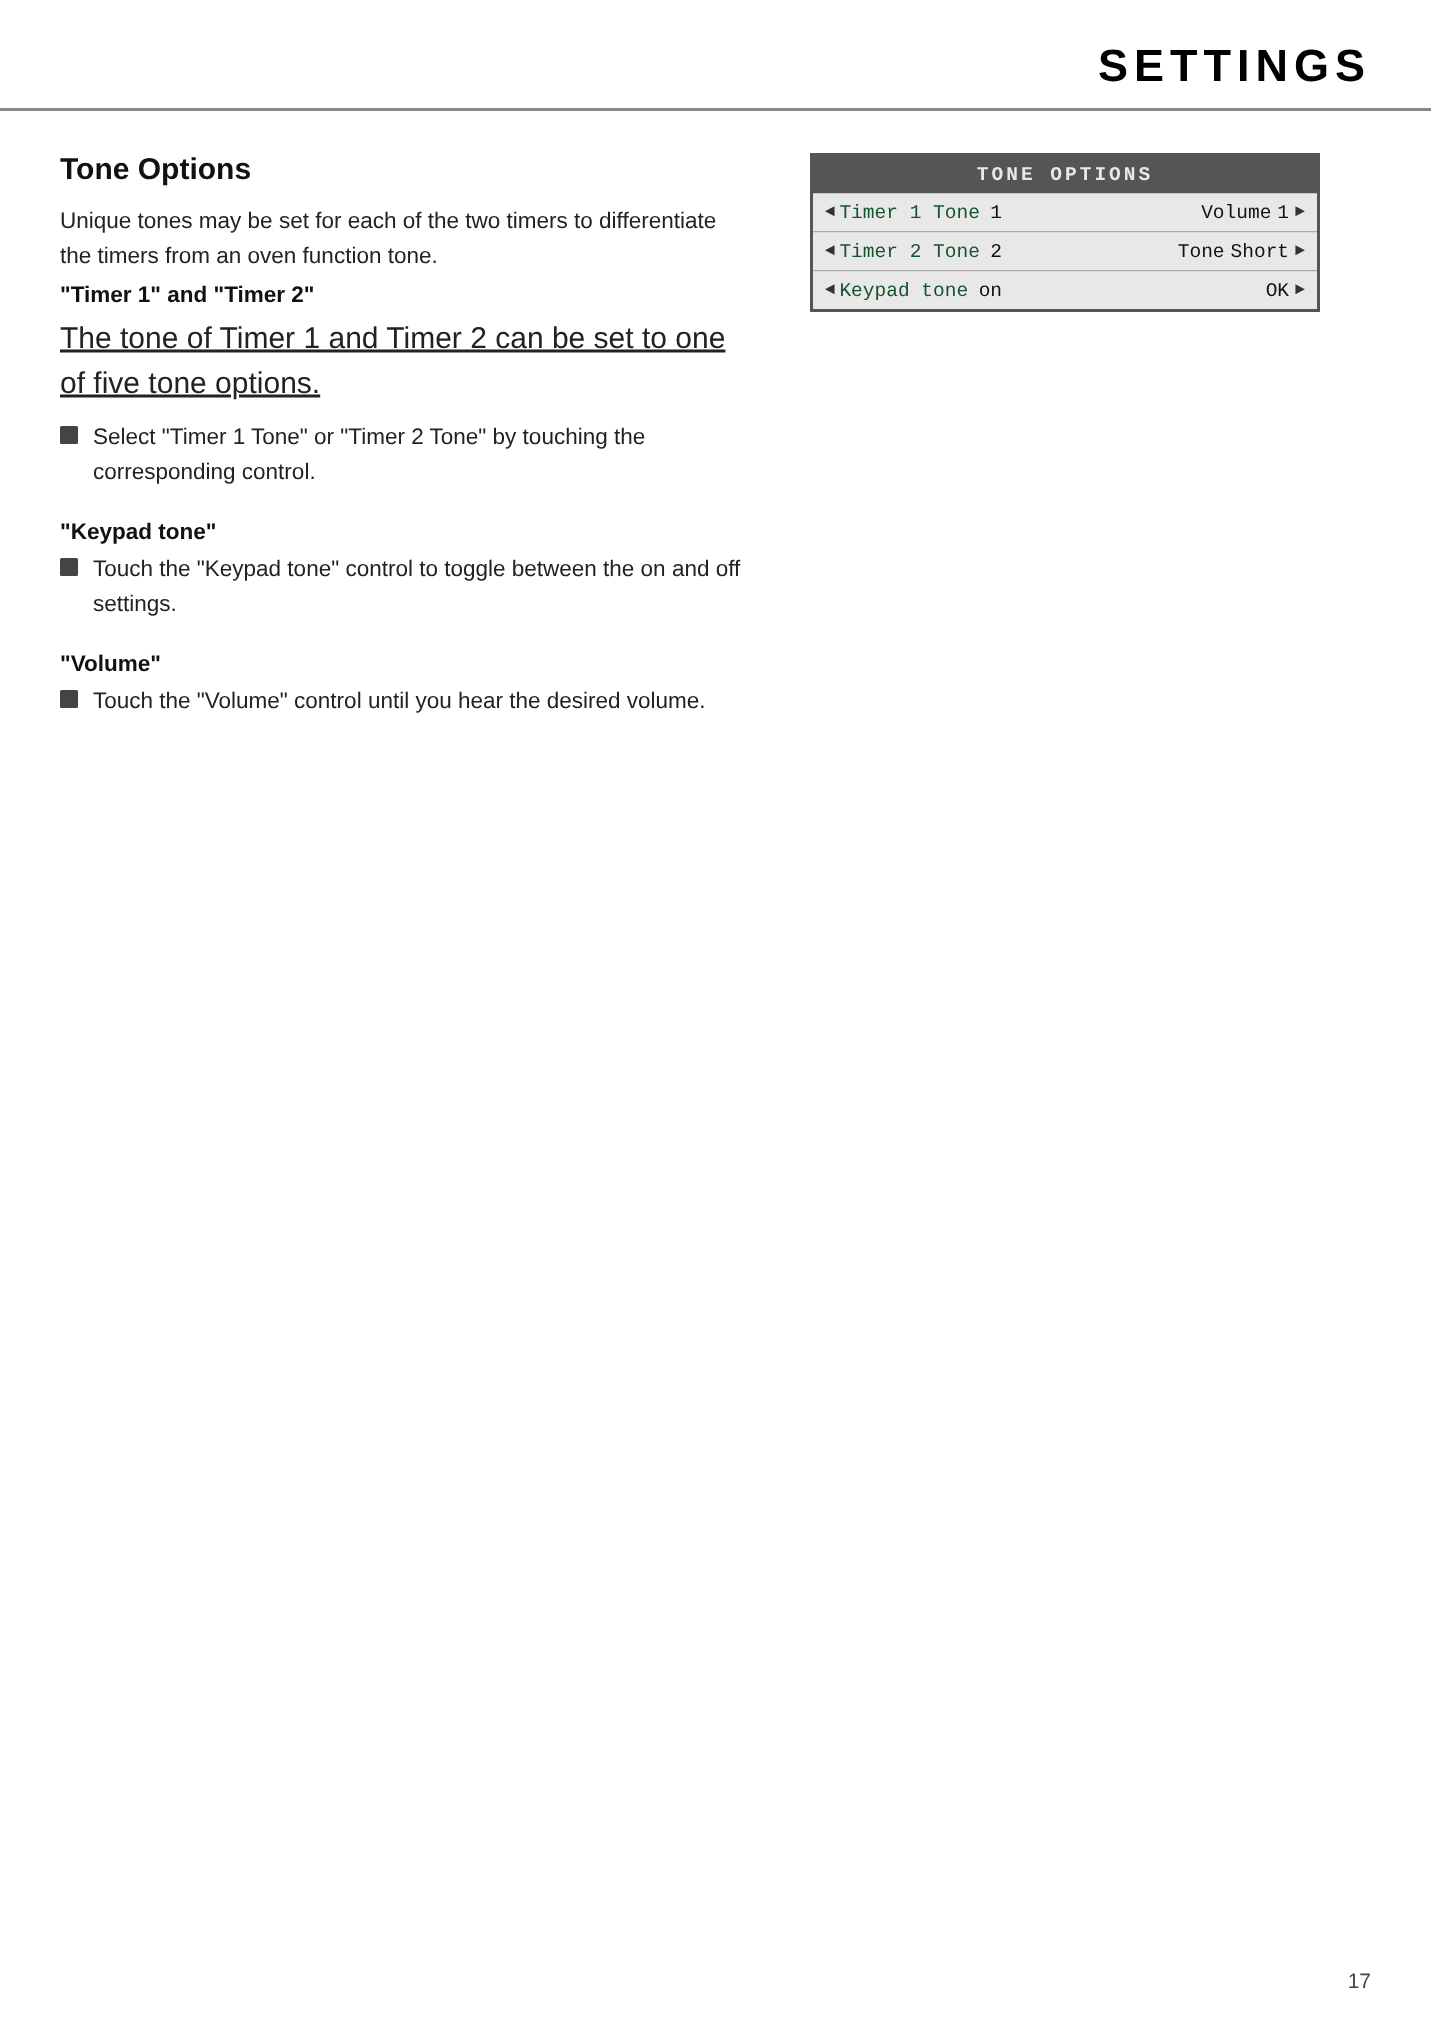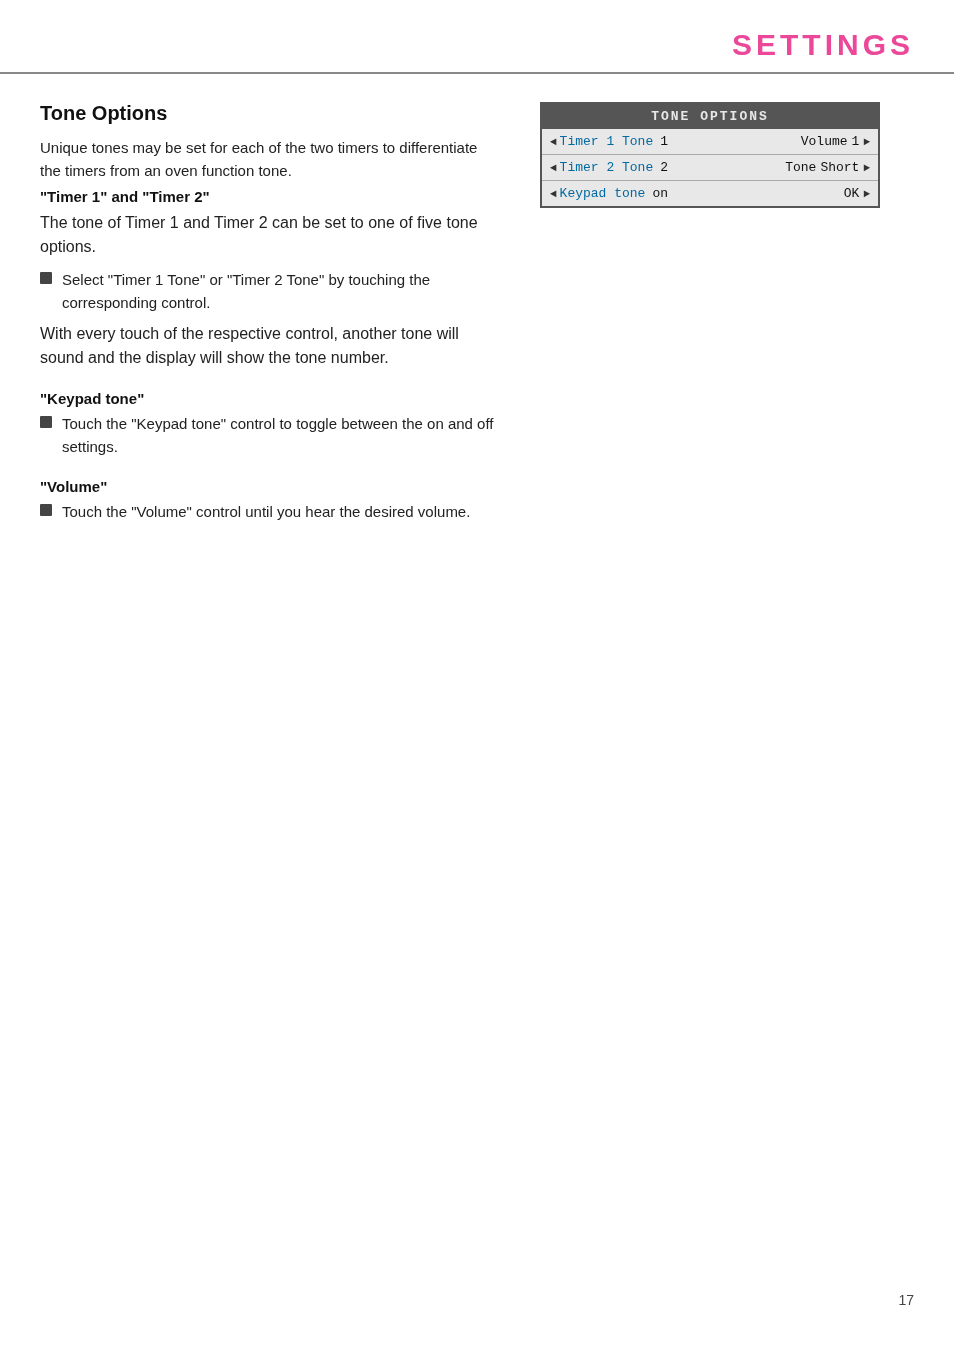--- a/index.html
+++ b/index.html
@@ -18,21 +18,21 @@
       text-align: right;
       padding: 28px 40px 10px 40px;
       border-bottom: 2px solid #888;
       margin-bottom: 0;
     }
 
     .page-title {
       font-size: 30px;
       font-weight: bold;
       letter-spacing: 4px;
-      color: #ec4899;
+      color: #000000;
     }
 
     .content-area {
       display: flex;
       flex-direction: row;
       padding: 28px 40px 40px 40px;
       gap: 40px;
     }
 
     .left-column {
@@ -60,24 +60,25 @@
     }
 
     .subsection-title {
       font-size: 15px;
       font-weight: bold;
       margin-bottom: 6px;
       color: #111;
     }
 
     .subsection-body {
-      font-size: 16px;
+      font-size: 20px;
       line-height: 1.5;
       margin-bottom: 10px;
       color: #222;
+      text-decoration: underline;
     }
 
     .bullet-item {
       display: flex;
       align-items: flex-start;
       margin-bottom: 8px;
       font-size: 15px;
       line-height: 1.5;
       color: #222;
     }
@@ -140,21 +141,21 @@
       min-width: 140px;
     }
 
     .arrow-left {
       font-size: 11px;
       color: #333;
     }
 
     .row-label {
       font-size: 13px;
-      color: #0369a1;
+      color: #14532d;
     }
 
     .row-value {
       font-size: 13px;
       color: #111;
       margin-left: 4px;
     }
 
     .row-right {
       display: flex;
@@ -173,21 +174,21 @@
       color: #111;
     }
 
     .arrow-right {
       font-size: 11px;
       color: #333;
     }
 
     .page-number-area {
       position: absolute;
-      bottom: 44px;
+      bottom: 24px;
       right: 40px;
       font-size: 14px;
       color: #444;
     }
   </style>
 </head>
 <body>
 
 <div class="page-header">
   <span class="page-title">SETTINGS</span>
@@ -200,21 +201,20 @@
     <div class="section-title">Tone Options</div>
     <div class="section-intro">Unique tones may be set for each of the two timers to differentiate the timers from an oven function tone.</div>
 
     <div class="subsection-block">
       <div class="subsection-title">"Timer 1" and "Timer 2"</div>
       <div class="subsection-body">The tone of Timer 1 and Timer 2 can be set to one of five tone options.</div>
       <div class="bullet-item">
         <span class="bullet-icon"></span>
         <span class="bullet-text">Select "Timer 1 Tone" or "Timer 2 Tone" by touching the corresponding control.</span>
       </div>
-      <div class="subsection-body">With every touch of the respective control, another tone will sound and the display will show the tone number.</div>
     </div>
 
     <div class="subsection-block">
       <div class="subsection-title">"Keypad tone"</div>
       <div class="bullet-item">
         <span class="bullet-icon"></span>
         <span class="bullet-text">Touch the "Keypad tone" control to toggle between the on and off settings.</span>
       </div>
     </div>
 

